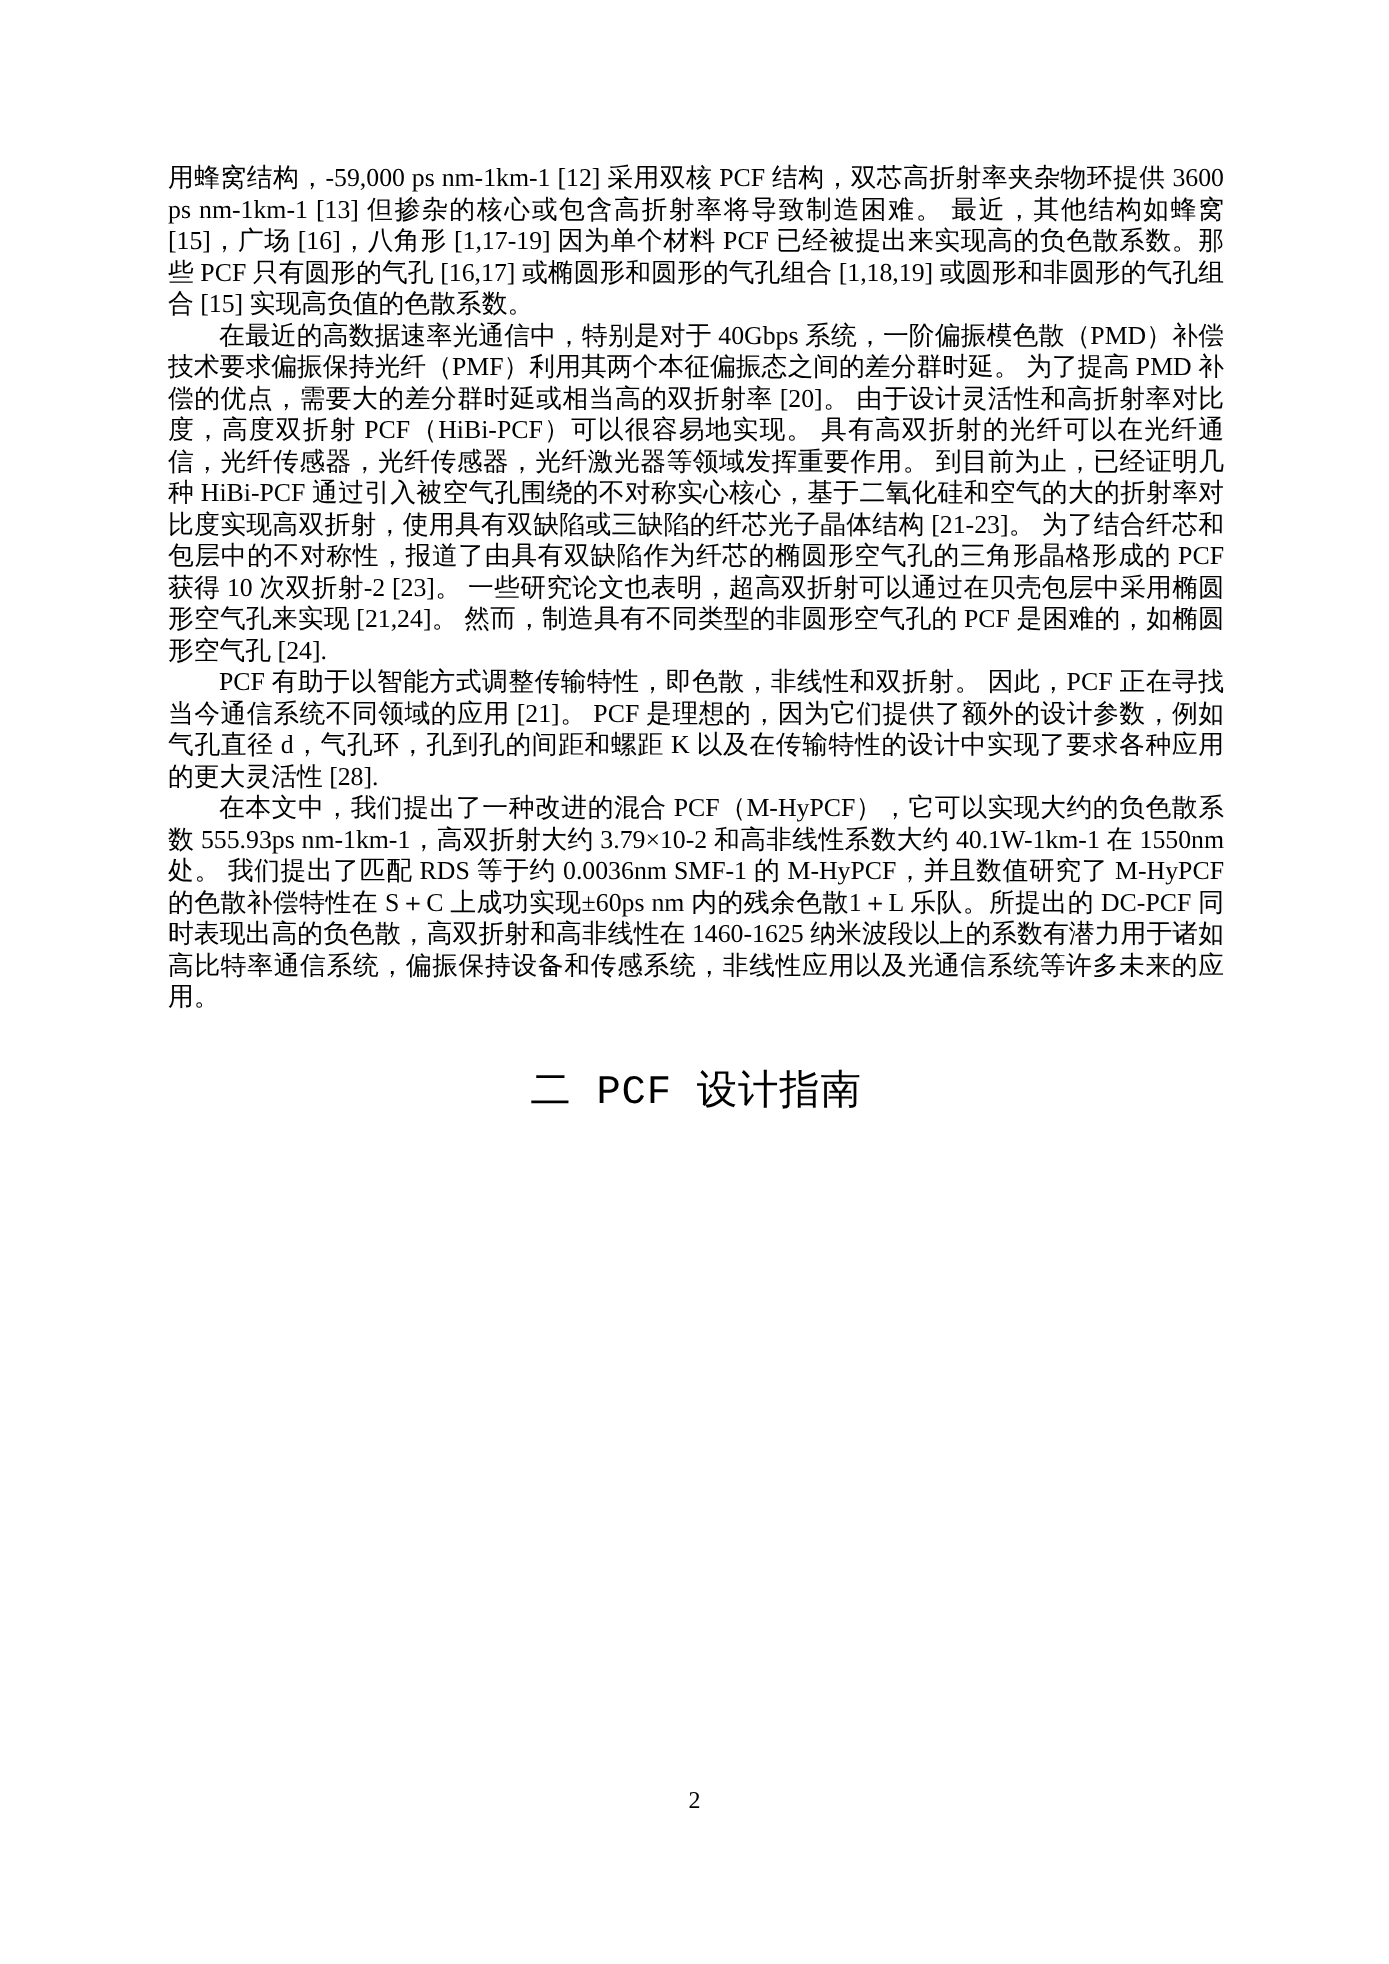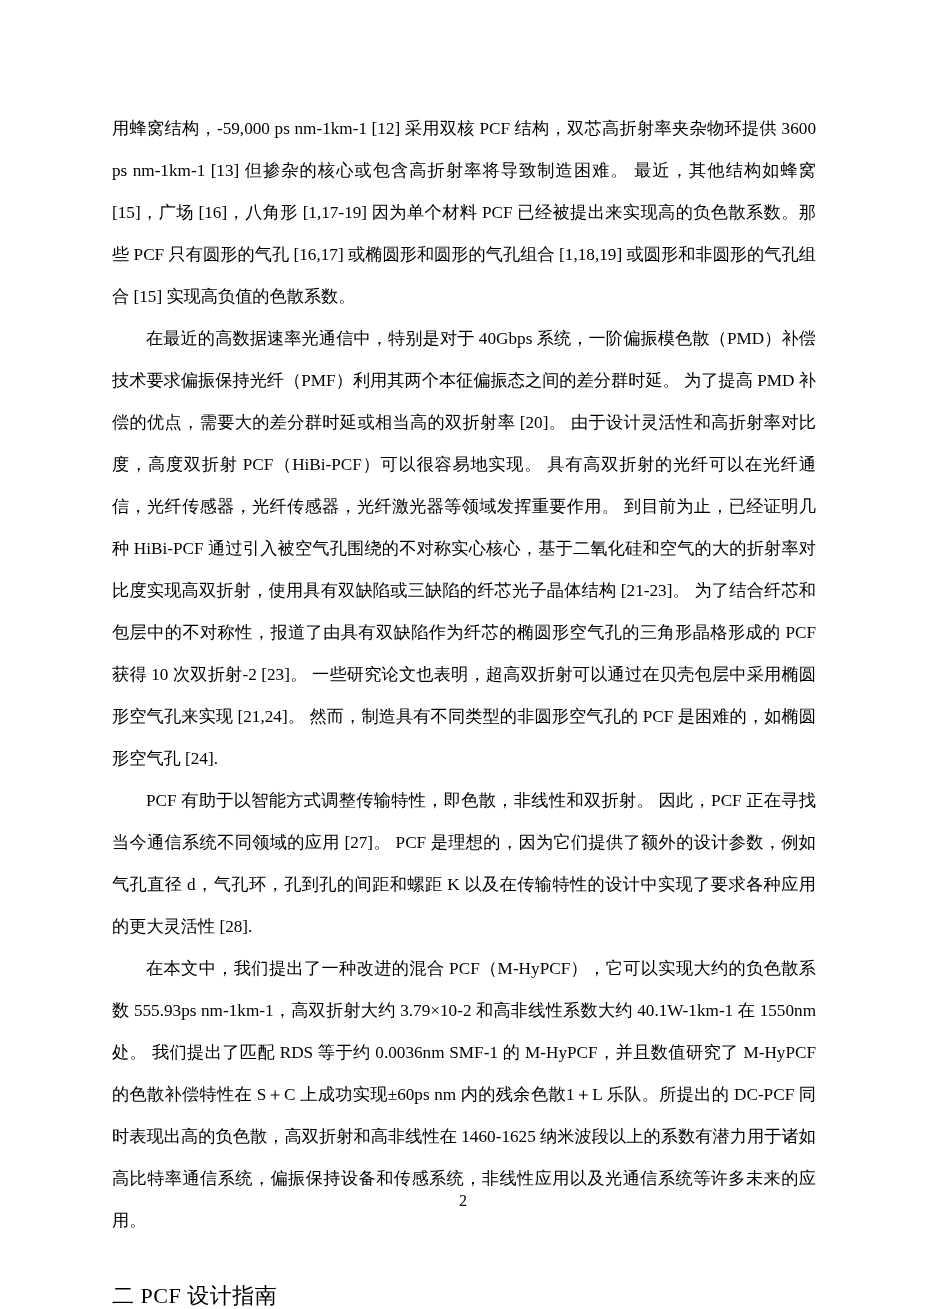--- a/index.html
+++ b/index.html
@@ -24,56 +24,57 @@
   }
   .content {
     position: absolute;
     left: 112px;
     top: 108px;
     width: 704px;
   }
   p.para {
     margin: 0 0 0 0;
     font-size: 17.2px;
-    line-height: 42px;
+    line-height: 21px;
     text-align: justify;
     text-justify: inter-ideograph;
     text-indent: 0;
     font-family: "Liberation Serif", "DejaVu Serif", serif;
   }
   p.indent {
     text-indent: 34px;
   }
   h2.section {
-    font-size: 22px;
+    font-size: 27px;
     font-weight: normal;
     margin: 34px 0 6px 0;
     line-height: 40px;
     letter-spacing: 0.5px;
-    font-family: Liberation Serif, serif;
+    font-family: Liberation Mono, monospace;
+    text-align: center;
   }
   .pagenum {
     position: absolute;
     top: 1192px;
     left: 0;
     width: 926px;
     text-align: center;
     font-size: 16px;
     font-family: "Liberation Serif", "DejaVu Serif", serif;
   }
 </style>
 </head>
 <body>
 
 <div class="page">
   <div class="content">
 
     <p class="para">用蜂窝结构，-59,000 ps nm-1km-1 [12] 采用双核 PCF 结构，双芯高折射率夹杂物环提供 3600 ps nm-1km-1 [13] 但掺杂的核心或包含高折射率将导致制造困难。 最近，其他结构如蜂窝 [15]，广场 [16]，八角形 [1,17‑19] 因为单个材料 PCF 已经被提出来实现高的负色散系数。那些 PCF 只有圆形的气孔 [16,17] 或椭圆形和圆形的气孔组合 [1,18,19] 或圆形和非圆形的气孔组合 [15] 实现高负值的色散系数。</p>
     <p class="para indent">在最近的高数据速率光通信中，特别是对于 40Gbps 系统，一阶偏振模色散（PMD）补偿技术要求偏振保持光纤（PMF）利用其两个本征偏振态之间的差分群时延。 为了提高 PMD 补偿的优点，需要大的差分群时延或相当高的双折射率 [20]。 由于设计灵活性和高折射率对比度，高度双折射 PCF（HiBi-PCF）可以很容易地实现。 具有高双折射的光纤可以在光纤通信，光纤传感器，光纤传感器，光纤激光器等领域发挥重要作用。 到目前为止，已经证明几种 HiBi-PCF 通过引入被空气孔围绕的不对称实心核心，基于二氧化硅和空气的大的折射率对比度实现高双折射，使用具有双缺陷或三缺陷的纤芯光子晶体结构 [21‑23]。 为了结合纤芯和包层中的不对称性，报道了由具有双缺陷作为纤芯的椭圆形空气孔的三角形晶格形成的 PCF 获得 10 次双折射-2 [23]。 一些研究论文也表明，超高双折射可以通过在贝壳包层中采用椭圆形空气孔来实现 [21,24]。 然而，制造具有不同类型的非圆形空气孔的 PCF 是困难的，如椭圆形空气孔 [24].</p>
-    <p class="para indent">PCF 有助于以智能方式调整传输特性，即色散，非线性和双折射。 因此，PCF 正在寻找当今通信系统不同领域的应用 [27]。 PCF 是理想的，因为它们提供了额外的设计参数，例如气孔直径 d，气孔环，孔到孔的间距和螺距 K 以及在传输特性的设计中实现了要求各种应用的更大灵活性 [28].</p>
+    <p class="para indent">PCF 有助于以智能方式调整传输特性，即色散，非线性和双折射。 因此，PCF 正在寻找当今通信系统不同领域的应用 [21]。 PCF 是理想的，因为它们提供了额外的设计参数，例如气孔直径 d，气孔环，孔到孔的间距和螺距 K 以及在传输特性的设计中实现了要求各种应用的更大灵活性 [28].</p>
     <p class="para indent">在本文中，我们提出了一种改进的混合 PCF（M-HyPCF），它可以实现大约的负色散系数 555.93ps nm-1km-1，高双折射大约 3.79×10-2 和高非线性系数大约 40.1W-1km-1 在 1550nm 处。 我们提出了匹配 RDS 等于约 0.0036nm SMF-1 的 M-HyPCF，并且数值研究了 M-HyPCF 的色散补偿特性在 S＋C 上成功实现±60ps nm 内的残余色散1＋L 乐队。所提出的 DC-PCF 同时表现出高的负色散，高双折射和高非线性在 1460-1625 纳米波段以上的系数有潜力用于诸如高比特率通信系统，偏振保持设备和传感系统，非线性应用以及光通信系统等许多未来的应用。</p>
 
     <h2 class="section">二 PCF 设计指南</h2>
 
 
   </div>
 
   <div class="pagenum">2</div>
 </div>
 

